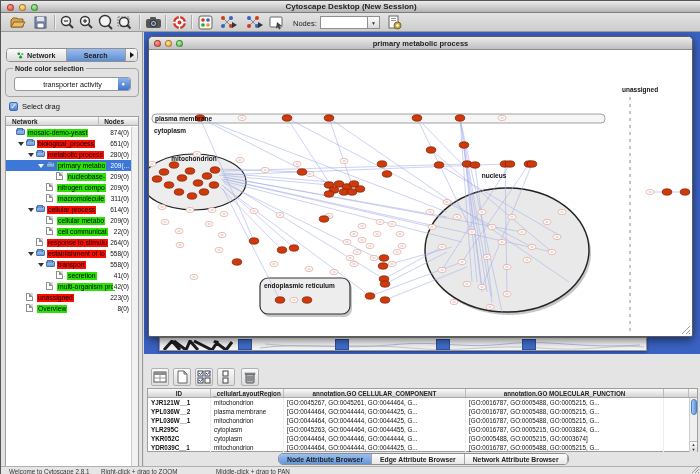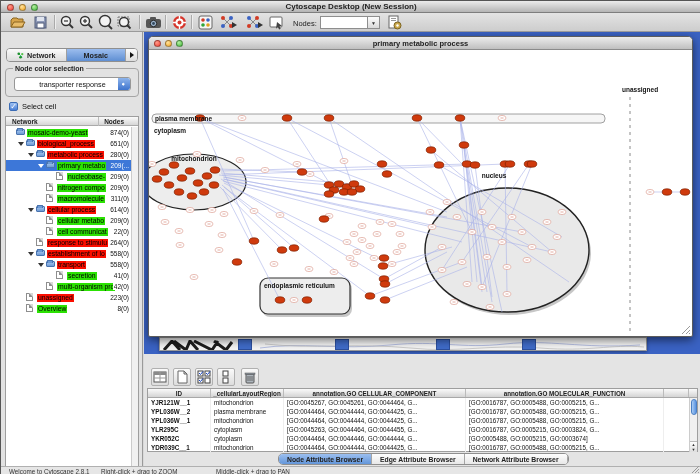--- a/index.html
+++ b/index.html
@@ -254,36 +254,36 @@
       <div class="cp-tab">
         <svg class="net-tab-ic" viewBox="0 0 8 8">
             <line x1="2" y1="2" x2="6" y2="6" stroke="#2c7"></line>
             <circle cx="2" cy="2" r="1.5" fill="#1a8f2a"></circle>
             <circle cx="6" cy="2.5" r="1.3" fill="#55c34a"></circle>
             <circle cx="4" cy="6" r="1.5" fill="#1a8f2a"></circle>
           </svg>
         <span>Network</span>
       </div>
       <div class="cp-tab sel">
-        <span>Mosaic</span>
+        <span>Search</span>
       </div>
       <div class="cp-tab-more">
           <span class="tri-r"></span>
         </div>
     </div>
     <div id="groupbox">
       <span class="gb-title">Node color selection</span>
       <div id="combo">
-        <span>transporter response</span>
+        <span>transporter activity</span>
         <span class="stepper"></span>
       </div>
     </div>
     <div id="select-nodes">
       <span class="chk">✓</span>
-      <span class="lbl">Select cell</span>
+      <span class="lbl">Select drag</span>
     </div>
     <div id="tree-wrap">
       <div id="tree-head">
         <span class="c1">Network</span>
         <span class="div"></span>
         <span class="c2">Nodes</span>
       </div>
       <div id="tree-rows">
           <div class="tree-row">
             <span class="tr-folder" style="left: 10px;"></span>

